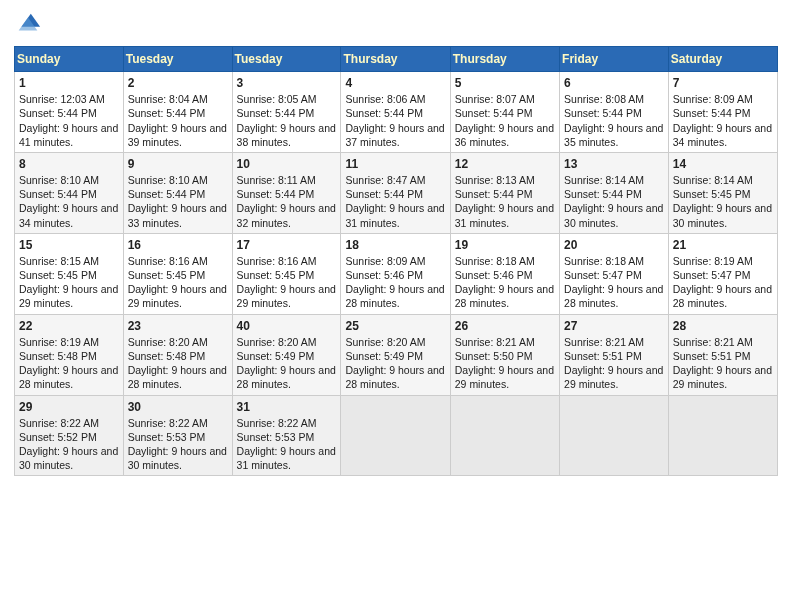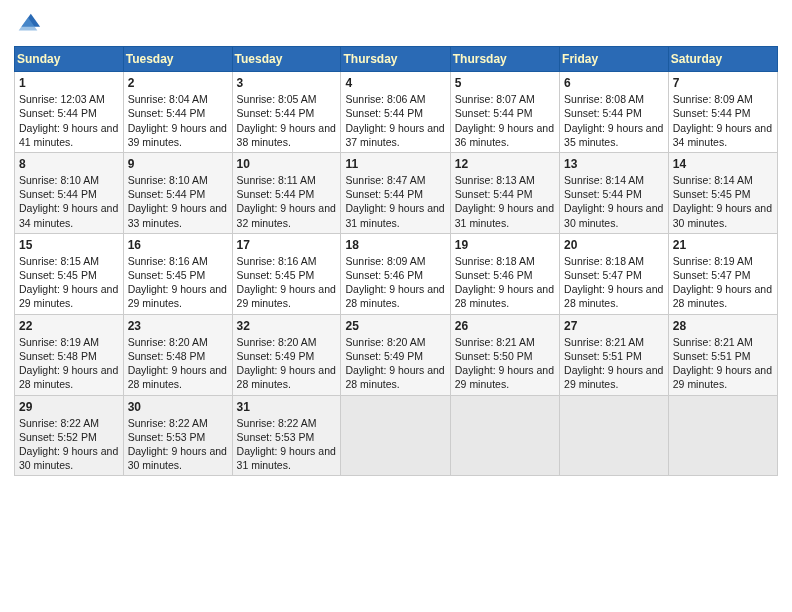--- a/index.html
+++ b/index.html
@@ -152,21 +152,21 @@
           <td><span class="day-num">16</span><span>Sunrise: 8:16 AM</span><br><span>Sunset: 5:45 PM</span><br><span>Daylight: 9 hours and 29 minutes.</span></td>
           <td><span class="day-num">17</span><span>Sunrise: 8:16 AM</span><br><span>Sunset: 5:45 PM</span><br><span>Daylight: 9 hours and 29 minutes.</span></td>
           <td><span class="day-num">18</span><span>Sunrise: 8:09 AM</span><br><span>Sunset: 5:46 PM</span><br><span>Daylight: 9 hours and 28 minutes.</span></td>
           <td><span class="day-num">19</span><span>Sunrise: 8:18 AM</span><br><span>Sunset: 5:46 PM</span><br><span>Daylight: 9 hours and 28 minutes.</span></td>
           <td><span class="day-num">20</span><span>Sunrise: 8:18 AM</span><br><span>Sunset: 5:47 PM</span><br><span>Daylight: 9 hours and 28 minutes.</span></td>
           <td><span class="day-num">21</span><span>Sunrise: 8:19 AM</span><br><span>Sunset: 5:47 PM</span><br><span>Daylight: 9 hours and 28 minutes.</span></td>
         </tr>
         <tr>
           <td><span class="day-num">22</span><span>Sunrise: 8:19 AM</span><br><span>Sunset: 5:48 PM</span><br><span>Daylight: 9 hours and 28 minutes.</span></td>
           <td><span class="day-num">23</span><span>Sunrise: 8:20 AM</span><br><span>Sunset: 5:48 PM</span><br><span>Daylight: 9 hours and 28 minutes.</span></td>
-          <td><span class="day-num">32</span><span>Sunrise: 8:20 AM</span><br><span>Sunset: 5:49 PM</span><br><span>Daylight: 9 hours and 28 minutes.</span></td>
+          <td><span class="day-num">40</span><span>Sunrise: 8:20 AM</span><br><span>Sunset: 5:49 PM</span><br><span>Daylight: 9 hours and 28 minutes.</span></td>
           <td><span class="day-num">25</span><span>Sunrise: 8:20 AM</span><br><span>Sunset: 5:49 PM</span><br><span>Daylight: 9 hours and 28 minutes.</span></td>
           <td><span class="day-num">26</span><span>Sunrise: 8:21 AM</span><br><span>Sunset: 5:50 PM</span><br><span>Daylight: 9 hours and 29 minutes.</span></td>
           <td><span class="day-num">27</span><span>Sunrise: 8:21 AM</span><br><span>Sunset: 5:51 PM</span><br><span>Daylight: 9 hours and 29 minutes.</span></td>
           <td><span class="day-num">28</span><span>Sunrise: 8:21 AM</span><br><span>Sunset: 5:51 PM</span><br><span>Daylight: 9 hours and 29 minutes.</span></td>
         </tr>
         <tr class="last-row">
           <td><span class="day-num">29</span><span>Sunrise: 8:22 AM</span><br><span>Sunset: 5:52 PM</span><br><span>Daylight: 9 hours and 30 minutes.</span></td>
           <td><span class="day-num">30</span><span>Sunrise: 8:22 AM</span><br><span>Sunset: 5:53 PM</span><br><span>Daylight: 9 hours and 30 minutes.</span></td>
           <td><span class="day-num">31</span><span>Sunrise: 8:22 AM</span><br><span>Sunset: 5:53 PM</span><br><span>Daylight: 9 hours and 31 minutes.</span></td>
           <td class="empty-cell"></td>

